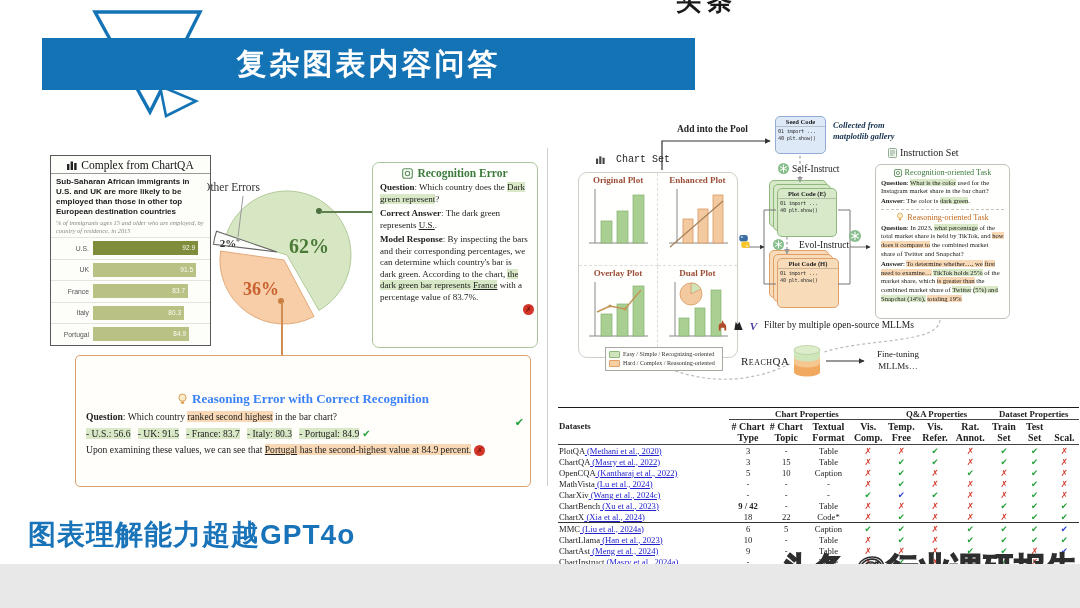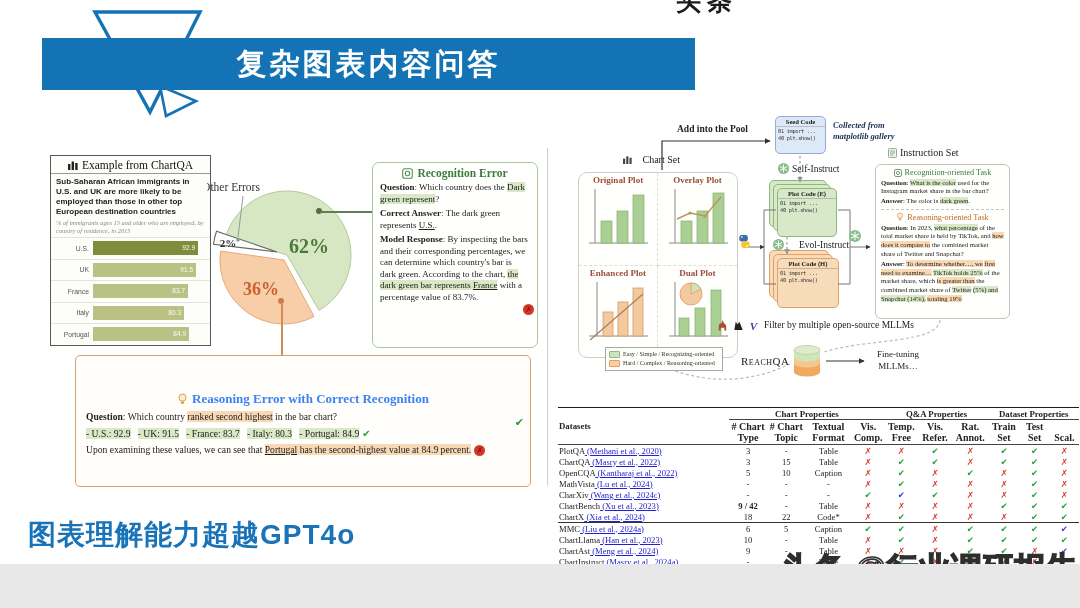--- a/index.html
+++ b/index.html
@@ -51,21 +51,21 @@
   .badge-x{display:inline-block;width:11px;height:11px;border-radius:50%;background:#d4372a;color:#7e1408;
            font-family:"DejaVu Sans",sans-serif;font-weight:bold;font-size:8px;line-height:11px;text-align:center;
            vertical-align:middle;margin-left:3px;}
   .abs-cross{right:3px;top:141px;}
   .abs-check{right:6px;top:60px;font-size:11px;}
   .divider-v{left:547px;top:148px;width:1px;height:338px;background:#cfcfcf;}
   
   .dg{font-size:10px;color:#222;}
   .overlay-svg{left:0;top:0;z-index:1;pointer-events:none;}
   .addpool-label{left:650px;top:124px;width:125px;text-align:center;font-size:9.5px;font-weight:bold;color:#222;}
-  .chartset-label{left:596px;top:154px;width:84px;display:flex;align-items:center;justify-content:flex-end;gap:11px;font-size:10px;}
+  .chartset-label{left:596px;top:154px;width:84px;display:flex;align-items:center;justify-content:flex-start;gap:11px;font-size:10px;font-family:Liberation Mono, monospace;}
   .chartset-box{left:578px;top:172px;width:160px;height:186px;border:1px solid #cfcfc8;border-radius:9px;background:#fffffd;
                 box-sizing:border-box;display:grid;grid-template-columns:1fr 1fr;z-index:2;}
   .mini{position:relative;padding:2px 0 0;text-align:center;}
   .mini:nth-child(1){border-right:1px dashed #ddd;border-bottom:1px dashed #ddd;}
   .mini:nth-child(2){border-bottom:1px dashed #ddd;}
   .mini:nth-child(3){border-right:1px dashed #ddd;}
   .mini-label{font-size:9px;font-weight:bold;color:#9b4e38;}
   .codebox{box-sizing:border-box;border-radius:5px;z-index:2;}
   .seed-box{left:775px;top:116px;width:51px;height:38px;background:#dee9f7;border:1px solid #93acd6;}
   .code-head{text-align:center;font-weight:bold;font-size:6.6px;border-bottom:1px solid rgba(0,0,0,.18);padding:1px 0;}
@@ -163,21 +163,21 @@
     <path d="M801,347 l5,6 l5,-6" fill="none" stroke="#bbb" stroke-width="1.2" stroke-dasharray="2,2"></path>
   </svg>
 
   <div class="abs example-box">
     <div class="ex-header">
       <svg width="10" height="10" viewBox="0 0 10 10">
           <rect x="0" y="4" width="2.4" height="6" fill="#222"></rect>
           <rect x="3.6" y="1.5" width="2.4" height="8.5" fill="#222"></rect>
           <rect x="7.2" y="3" width="2.4" height="7" fill="#222"></rect>
         </svg>
-      <span>Example from ChartQA</span>
+      <span>Complex from ChartQA</span>
     </div>
     <div class="ex-chart-title">Sub-Saharan African immigrants in U.S. and UK are more likely to be employed than those in other top European destination countries</div>
     <div class="ex-subtitle">% of immigrants ages 15 and older who are employed, by country of residence, in 2015</div>
     <div id="bars">
         <div class="bar-row dark">
           <span class="bar-label">U.S.</span>
           <div class="bar-track">
             <div class="bar-fill" style="width: 105px;">
               <span class="bar-val">92.9</span>
             </div>
@@ -250,21 +250,21 @@
 
   <div class="abs reason-box">
     <div class="box-title">
       <svg width="11" height="13" viewBox="0 0 11 13">
           <circle cx="5.5" cy="4.6" r="3.6" fill="#fdeccc" stroke="#d8a050" stroke-width="1"></circle>
           <rect x="3.9" y="8.6" width="3.2" height="2.2" rx="0.6" fill="#d8a050"></rect>
         </svg>
       <span>Reasoning Error with Correct Recognition</span>
     </div>
     <p><span class="sb">Question</span><span class="">: Which country </span><span class="ho">ranked second highest</span><span class=""> in the bar chart?</span></p>
-    <p><span class="hg">- U.S.: 92.9</span><span class="">&nbsp;&nbsp;&nbsp;</span><span class="hg">- UK: 91.5</span><span class="">&nbsp;&nbsp;&nbsp;</span><span class="hg">- France: 83.7</span><span class="">&nbsp;&nbsp;&nbsp;</span><span class="hg">- Italy: 80.3</span><span class="">&nbsp;&nbsp;&nbsp;</span><span class="hg">- Portugal: 84.9</span><span class="mk-check">✔</span></p>
+    <p><span class="hg">- U.S.: 56.6</span><span class="">&nbsp;&nbsp;&nbsp;</span><span class="hg">- UK: 91.5</span><span class="">&nbsp;&nbsp;&nbsp;</span><span class="hg">- France: 83.7</span><span class="">&nbsp;&nbsp;&nbsp;</span><span class="hg">- Italy: 80.3</span><span class="">&nbsp;&nbsp;&nbsp;</span><span class="hg">- Portugal: 84.9</span><span class="mk-check">✔</span></p>
     <p><span class="">Upon examining these values, we can see that </span><span class="ho ul">Portugal</span><span class="ho"> has the second-highest value at 84.9 percent.</span><span class="badge-x">✗</span></p>
     <span class="mk-check icx-abs abs-check">✔</span>
   </div>
 
   <div class="abs divider-v"></div>
 
   <div class="abs addpool-label dg">Add into the Pool</div>
 
   <div class="abs chartset-label dg">
     <svg width="9" height="9" viewBox="0 0 10 10">
@@ -277,44 +277,44 @@
 
   <div class="abs chartset-box">
     <div class="mini">
       <div class="mini-label">Original Plot</div>
       <svg width="66" height="66" viewBox="0 0 66 66">
         <line x1="10" y1="4" x2="10" y2="58" stroke="#888" stroke-width="1"></line>
           <line x1="4" y1="58" x2="63" y2="58" stroke="#888" stroke-width="1"></line>
         <rect x="16" y="36" width="11" height="22" fill="#a9cf92" stroke="#85ae6e" stroke-width="0.7"></rect>
         <rect x="32" y="26" width="11" height="32" fill="#a9cf92" stroke="#85ae6e" stroke-width="0.7"></rect>
         <rect x="48" y="10" width="11" height="48" fill="#a9cf92" stroke="#85ae6e" stroke-width="0.7"></rect>
+      </svg>
+    </div>
+    <div class="mini">
+      <div class="mini-label">Enhanced Plot</div>
+      <svg width="66" height="66" viewBox="0 0 66 66">
+        <line x1="12" y1="4" x2="12" y2="58" stroke="#888" stroke-width="1"></line>
+          <line x1="4" y1="58" x2="63" y2="58" stroke="#888" stroke-width="1"></line>
+        <rect x="18" y="34" width="10" height="24" fill="#f3c9a0" stroke="#d99a62" stroke-width="0.8"></rect>
+        <rect x="33" y="24" width="10" height="34" fill="#f3c9a0" stroke="#d99a62" stroke-width="0.8"></rect>
+        <rect x="48" y="10" width="10" height="48" fill="#f3c9a0" stroke="#d99a62" stroke-width="0.8"></rect>
+        <line x1="5" y1="62" x2="58" y2="16" stroke="#a8825a" stroke-width="1.2"></line>
       </svg>
     </div>
     <div class="mini">
       <div class="mini-label">Overlay Plot</div>
       <svg width="66" height="66" viewBox="0 0 66 66">
         <line x1="10" y1="4" x2="10" y2="58" stroke="#888" stroke-width="1"></line>
           <line x1="4" y1="58" x2="63" y2="58" stroke="#888" stroke-width="1"></line>
         <rect x="16" y="36" width="11" height="22" fill="#a9cf92" stroke="#85ae6e" stroke-width="0.7"></rect>
         <rect x="32" y="26" width="11" height="32" fill="#a9cf92" stroke="#85ae6e" stroke-width="0.7"></rect>
         <rect x="48" y="8" width="11" height="50" fill="#a9cf92" stroke="#85ae6e" stroke-width="0.7"></rect>
         <polyline points="12,34 25,28 40,31 56,12" fill="none" stroke="#c39355" stroke-width="1.4"></polyline>
         <circle cx="25" cy="28" r="1.6" fill="#c39355"></circle>
           <circle cx="40" cy="31" r="1.6" fill="#c39355"></circle>
-      </svg>
-    </div>
-    <div class="mini">
-      <div class="mini-label">Enhanced Plot</div>
-      <svg width="66" height="66" viewBox="0 0 66 66">
-        <line x1="12" y1="4" x2="12" y2="58" stroke="#888" stroke-width="1"></line>
-          <line x1="4" y1="58" x2="63" y2="58" stroke="#888" stroke-width="1"></line>
-        <rect x="18" y="34" width="10" height="24" fill="#f3c9a0" stroke="#d99a62" stroke-width="0.8"></rect>
-        <rect x="33" y="24" width="10" height="34" fill="#f3c9a0" stroke="#d99a62" stroke-width="0.8"></rect>
-        <rect x="48" y="10" width="10" height="48" fill="#f3c9a0" stroke="#d99a62" stroke-width="0.8"></rect>
-        <line x1="5" y1="62" x2="58" y2="16" stroke="#a8825a" stroke-width="1.2"></line>
       </svg>
     </div>
     <div class="mini">
       <div class="mini-label">Dual Plot</div>
       <svg width="66" height="66" viewBox="0 0 66 66">
         <line x1="10" y1="4" x2="10" y2="58" stroke="#888" stroke-width="1"></line>
           <line x1="4" y1="58" x2="63" y2="58" stroke="#888" stroke-width="1"></line>
         <rect x="14" y="40" width="10" height="18" fill="#a9cf92" stroke="#85ae6e" stroke-width="0.7"></rect>
         <rect x="30" y="30" width="10" height="28" fill="#a9cf92" stroke="#85ae6e" stroke-width="0.7"></rect>
         <rect x="46" y="12" width="10" height="46" fill="#a9cf92" stroke="#85ae6e" stroke-width="0.7"></rect>

